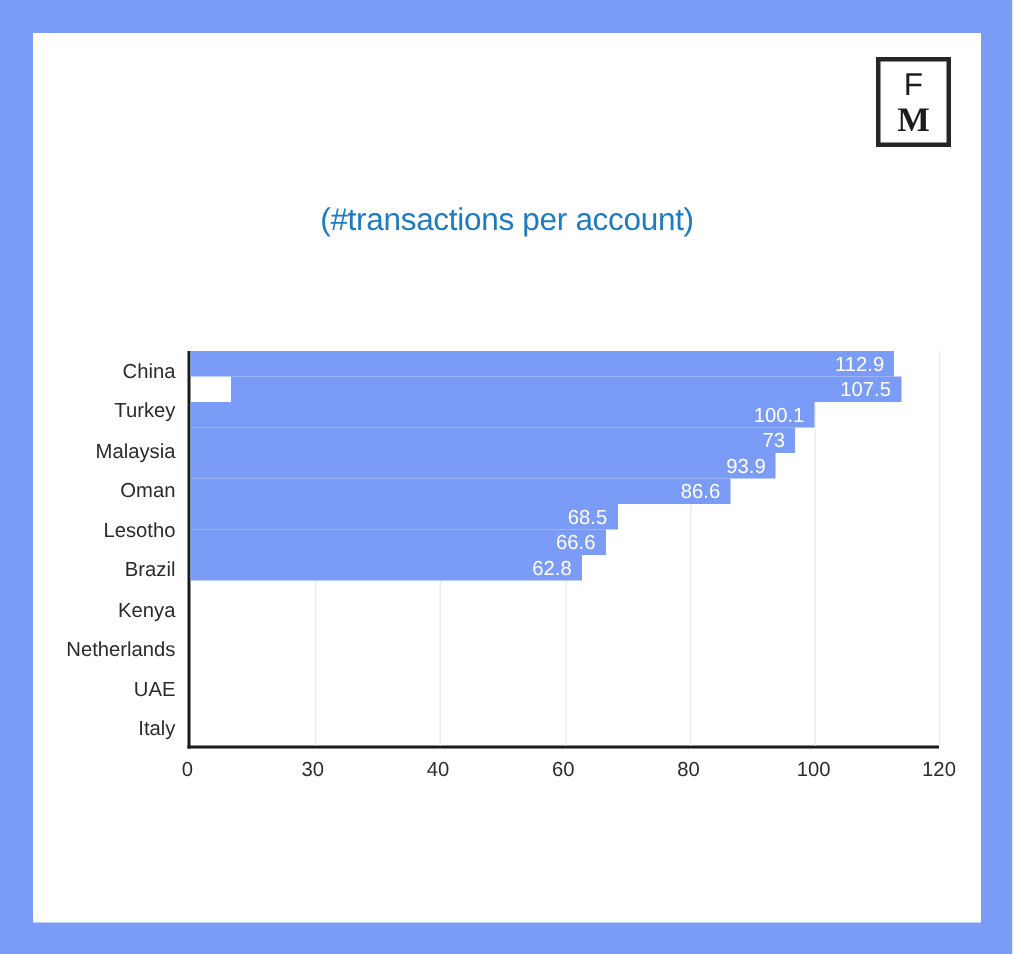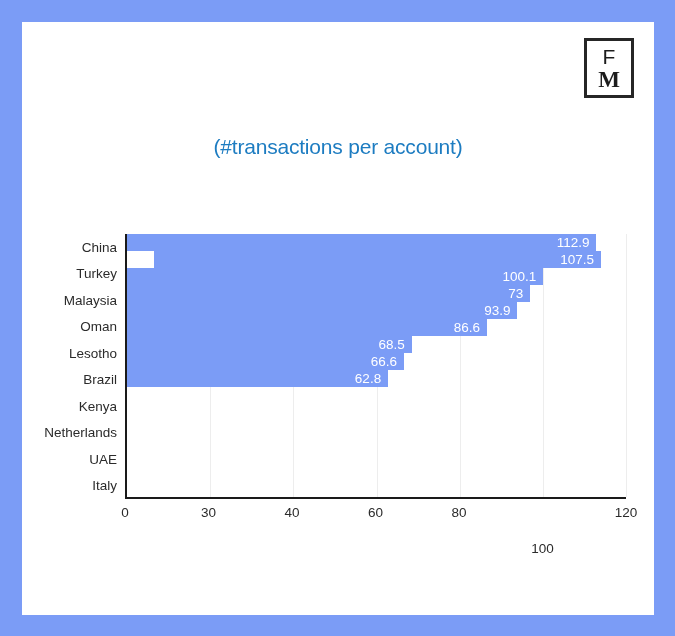--- a/index.html
+++ b/index.html
@@ -267,19 +267,19 @@
             </div>
           </div>
       </div>
 
       <div id="x-axis">
           <span class="x-tick" style="left: 0%;">0</span>
           <span class="x-tick" style="left: 16.6667%;">30</span>
           <span class="x-tick" style="left: 33.3333%;">40</span>
           <span class="x-tick" style="left: 50%;">60</span>
           <span class="x-tick" style="left: 66.6667%;">80</span>
-          <span class="x-tick" style="left: 83.3333%; margin-top: 36px;">100</span>
+          <span class="x-tick" style="left: 83.3333%;">100</span>
           <span class="x-tick" style="left: 100%;">120</span>
         </div>
     </div>
 
   </div>
 </div>
 
 </body></html>

